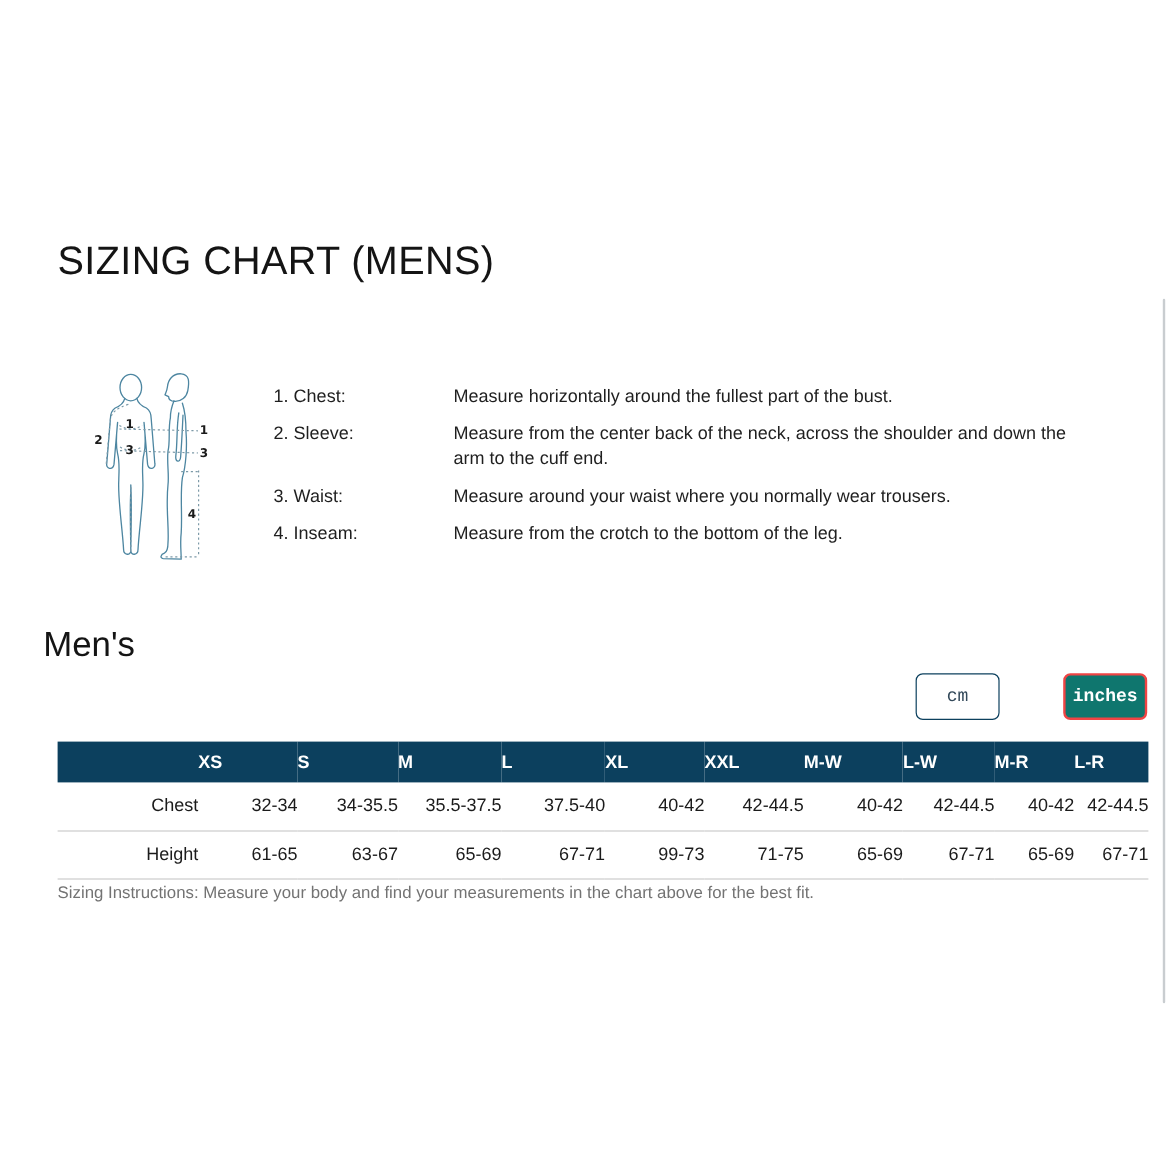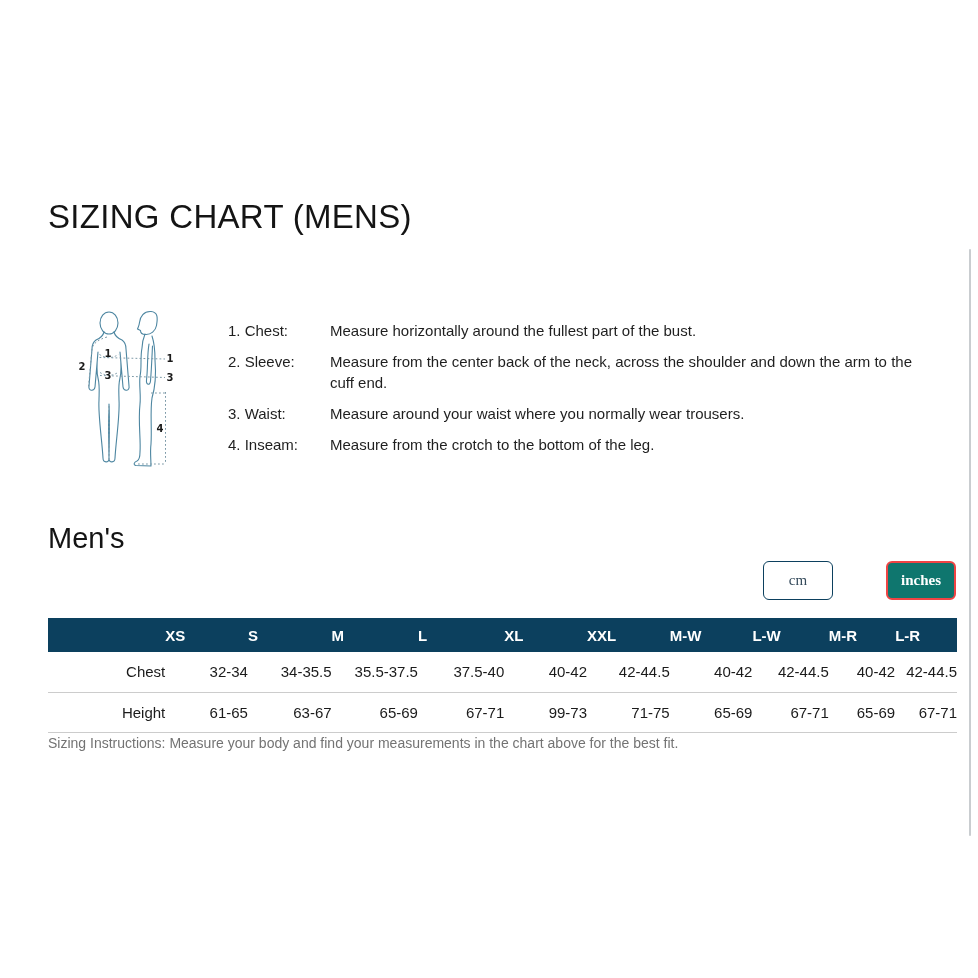--- a/index.html
+++ b/index.html
@@ -7,31 +7,31 @@
   body { font-family:"Liberation Sans","DejaVu Sans",sans-serif; color:#1c1c1c; }
   .page {
     position:relative; width:976px; height:978px; background:#fff; overflow:hidden;
   }
   .page-title {
     position:absolute; left:48px; top:198px;
     font-size:33px; font-weight:400; color:#141414; letter-spacing:0.3px;
   }
   .figure-wrap { position:absolute; left:72px; top:300px; width:150px; height:172px; }
   .instructions { position:absolute; left:228px; top:320px; width:688px; }
-  .instr-row { display:flex; margin-bottom:10px; font-size:15px; line-height:21px; color:#1f1f1f; }
+  .instr-row { display:flex; margin-bottom:10px; font-size:15px; line-height:21px; color:#1f1f1f;gap:48px; }
   .instr-label { flex:0 0 82px; }
   .instr-text { flex:1; max-width:600px;margin-left:20px; }
   .section-heading {
-    position:absolute; left:48px; top:522px;
+    position:absolute; left:36px; top:522px;
     font-size:29px; font-weight:400; color:#141414;
   }
   .unit-toggle { position:absolute; top:561px; right:20px; display:flex; gap:13px; }
   .unit-btn {
     width:70px; height:39px; border-radius:6px; font-size:15px;
-    font-family:Liberation Serif, serif; cursor:pointer;
+    font-family:Liberation Mono, monospace; cursor:pointer;
   }
   .unit-btn.inactive { background:#ffffff; border:1px solid #0c405e; color:#33495a; font-weight:400; }
   .unit-btn.active { background:#0f766e; border:2px solid #ef4444; color:#ffffff; font-weight:600;margin-left:40px; }
   .size-table {
     position:absolute; left:48px; top:618px; width:909px;
     border-collapse:collapse; table-layout:fixed;
   }
   .size-table col.c0 { width:12.9%; }
   .size-table col.cA { width:9.1%; }
   .size-table col.cB { width:9.2%; }

